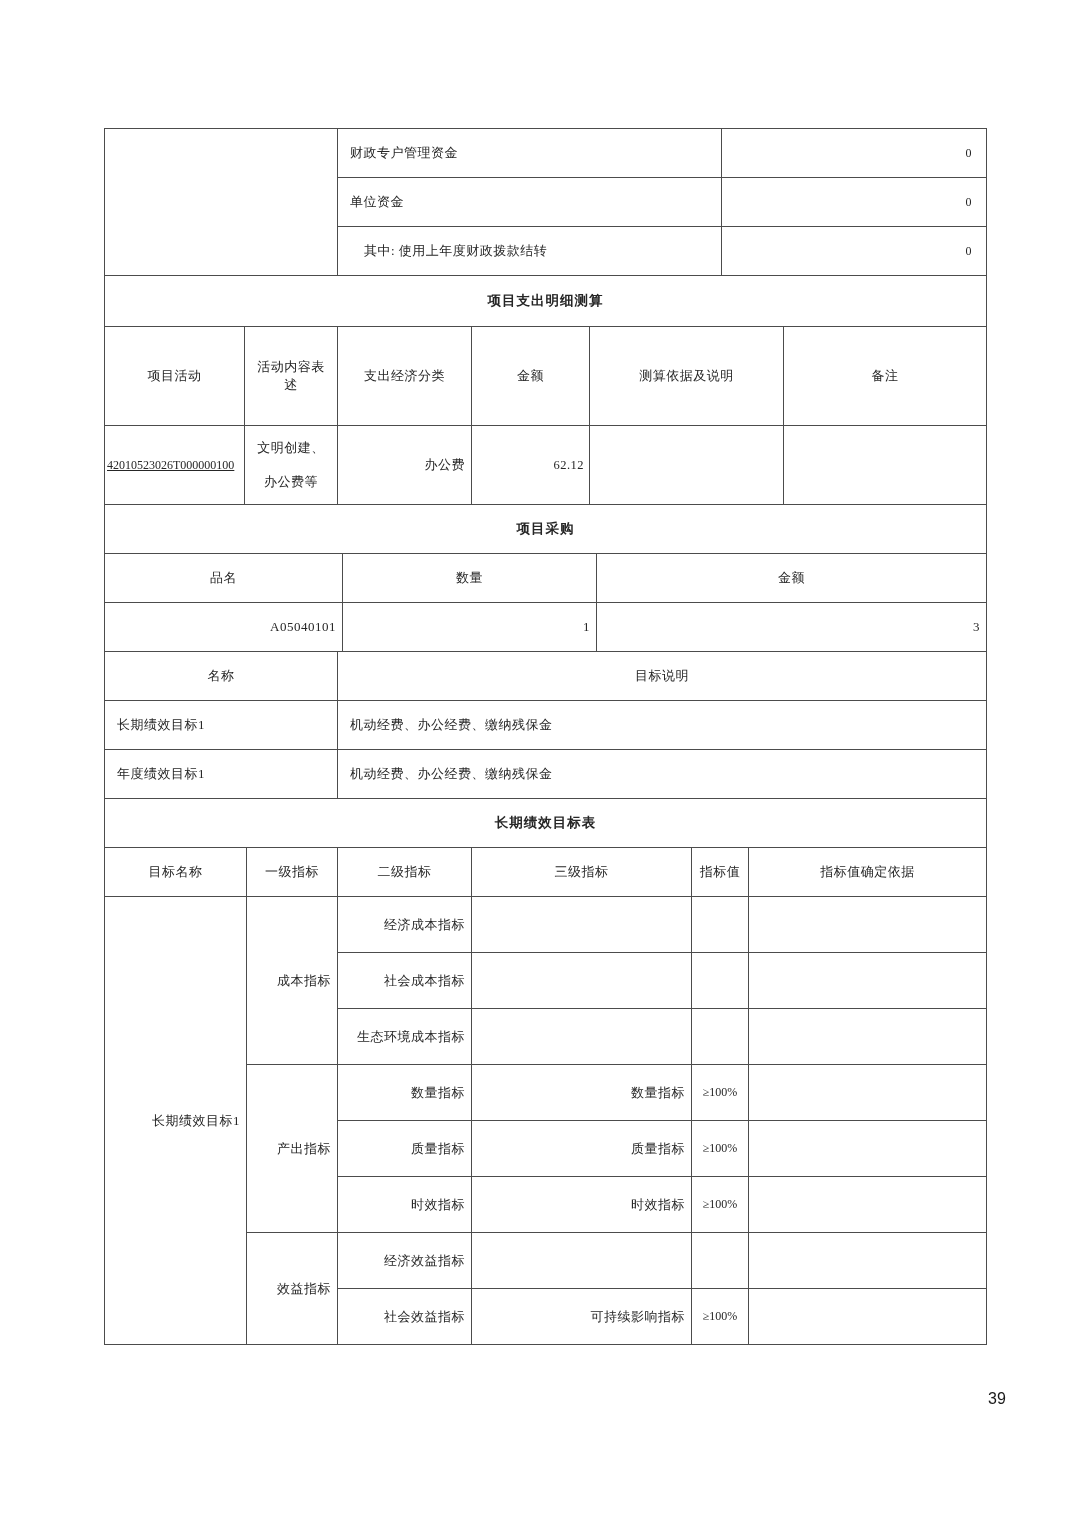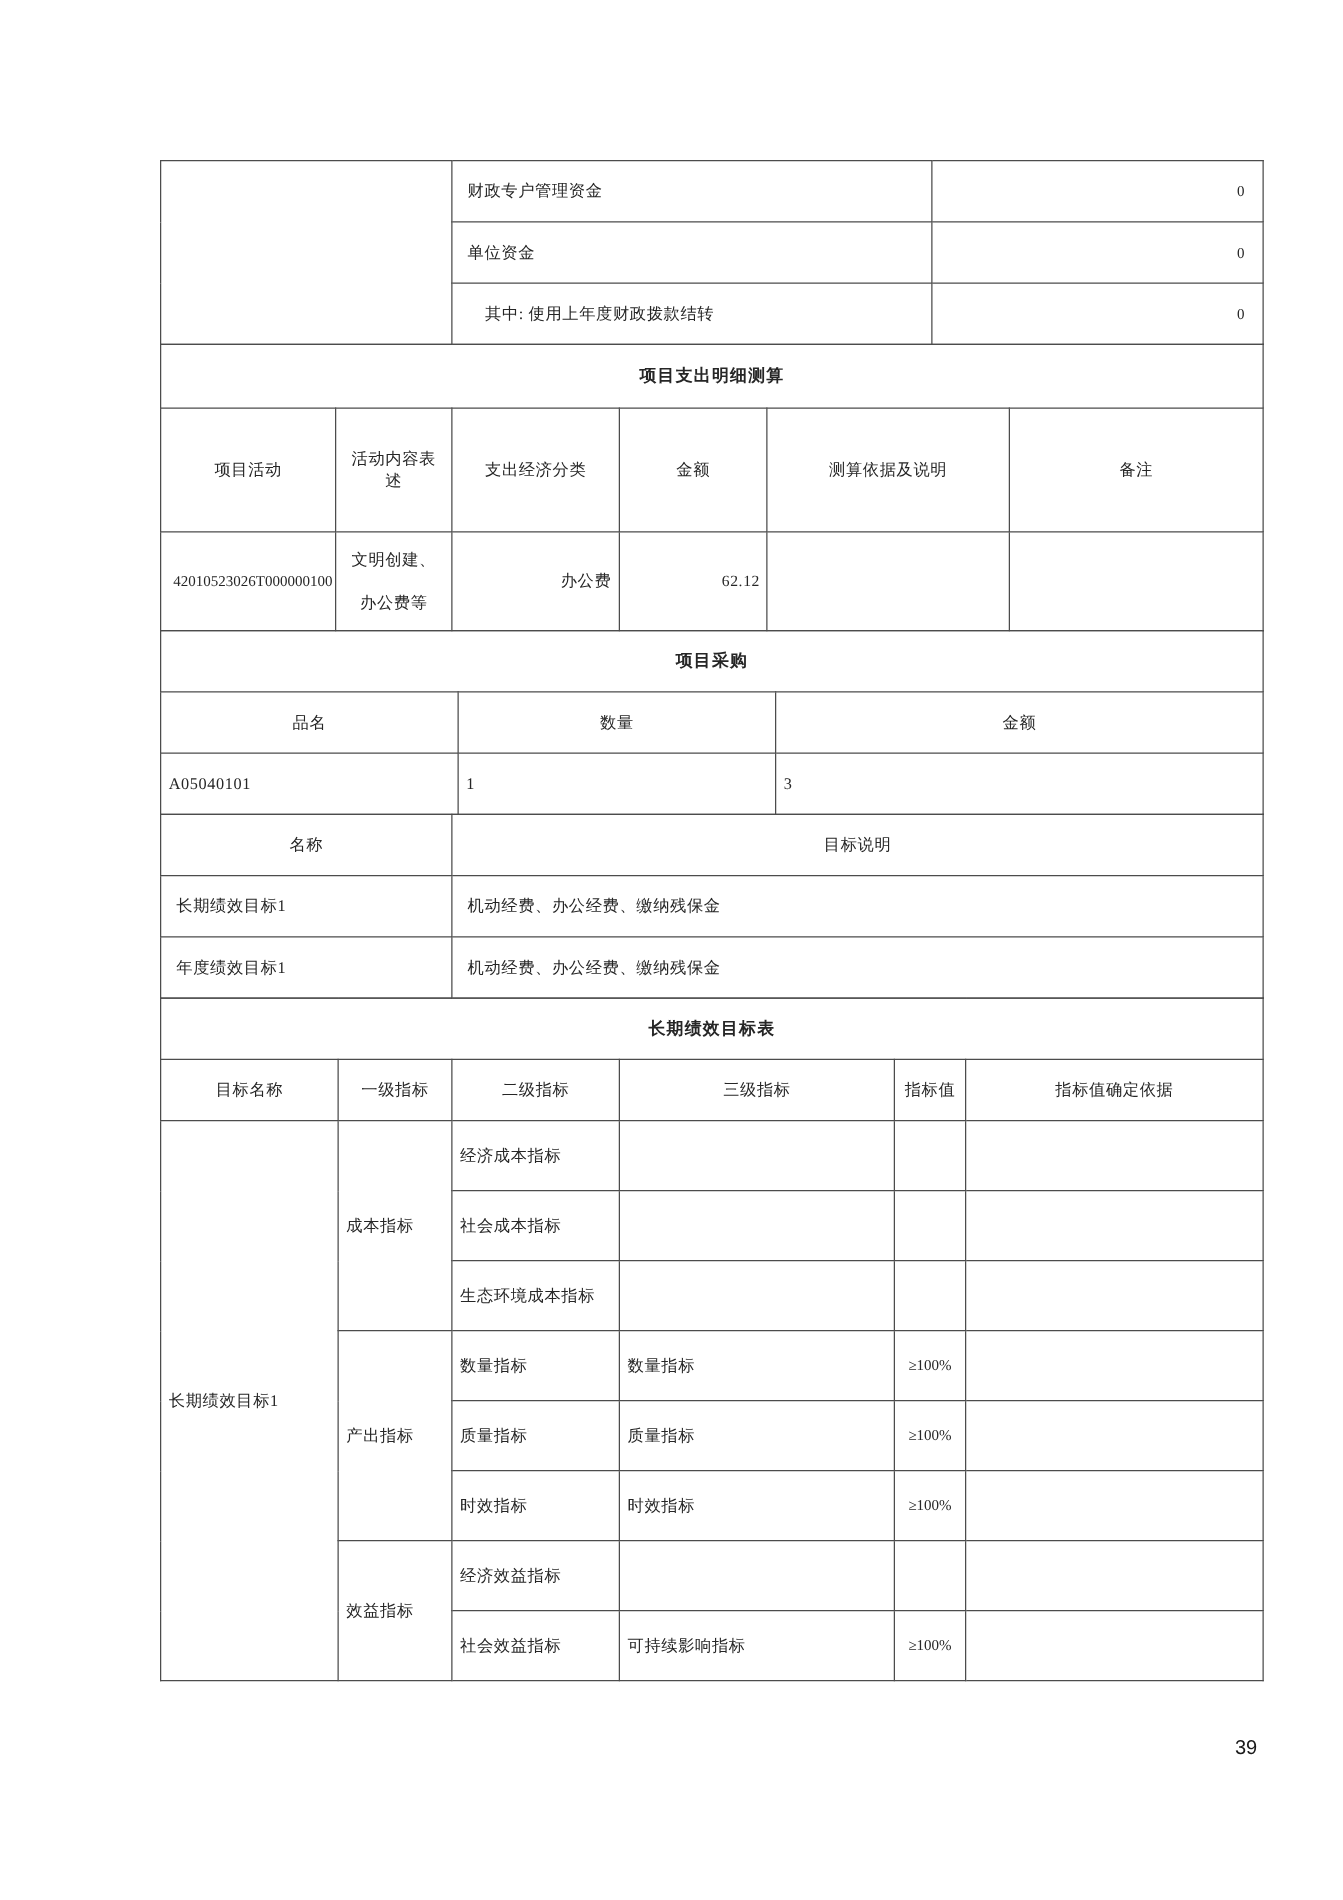--- a/index.html
+++ b/index.html
@@ -1,42 +1,42 @@
 <!DOCTYPE html>
 <html><head>
 <meta charset="utf-8">
 <style>
   html,body{margin:0;padding:0;}
   body{
     width:1074px;height:1520px;background:#ffffff;position:relative;
     font-family:"Liberation Serif","DejaVu Serif",serif;color:#262626;
   }
-  .sheet{position:absolute;left:96px;top:128px;width:882px;padding-left:32px;}
+  .sheet{position:absolute;left:72px;top:128px;width:882px;padding-left:32px;}
   table{border-collapse:collapse;table-layout:fixed;width:882px;margin-top:-1px;}
   .sheet table:first-child{margin-top:0;}
   td{
     border:1px solid #4c4c4c;font-size:13px;padding:0 6px;
     vertical-align:middle;overflow:hidden;letter-spacing:0.5px;
   }
   .h48 td{height:48px}
   .h50 td{height:50px}
   .h55 td{height:55px}
   .h78 td{height:78px}
   .h98 td{height:98px}
   .h144{height:144px}
   .title-cell{font-weight:bold;text-align:center;letter-spacing:1px;font-size:13.5px;}
   .hdr{text-align:center;}
   .lbl{text-align:left;padding-left:12px;}
   .lbl-indent{text-align:left;padding-left:26px;}
   .num{text-align:right;padding-right:14px;font-size:12px;}
-  .code{text-align:right;padding:0 2px;font-size:12px;letter-spacing:0;}
+  .code{text-align:left;padding:0 2px;font-size:12px;letter-spacing:0;text-decoration:underline;}
   .wrap2{white-space:pre-line;text-align:center;line-height:34px;margin-left:27px;}
   .cat{text-align:right;padding-left:18px;font-family:Liberation Serif, serif;}
   .amt{text-align:right;padding-right:5px;font-size:12.5px;}
-  .ctr{text-align:left;}
+  .ctr{text-align:right;}
   .val{text-align:center;font-size:12px;letter-spacing:0;}
   .page-num{
     position:absolute;left:988px;top:1390px;font-size:16px;color:#1a1a1a;
     font-family:"Liberation Sans","DejaVu Sans",sans-serif;
   }
 </style>
 </head>
 <body>
 
 <div class="sheet">

